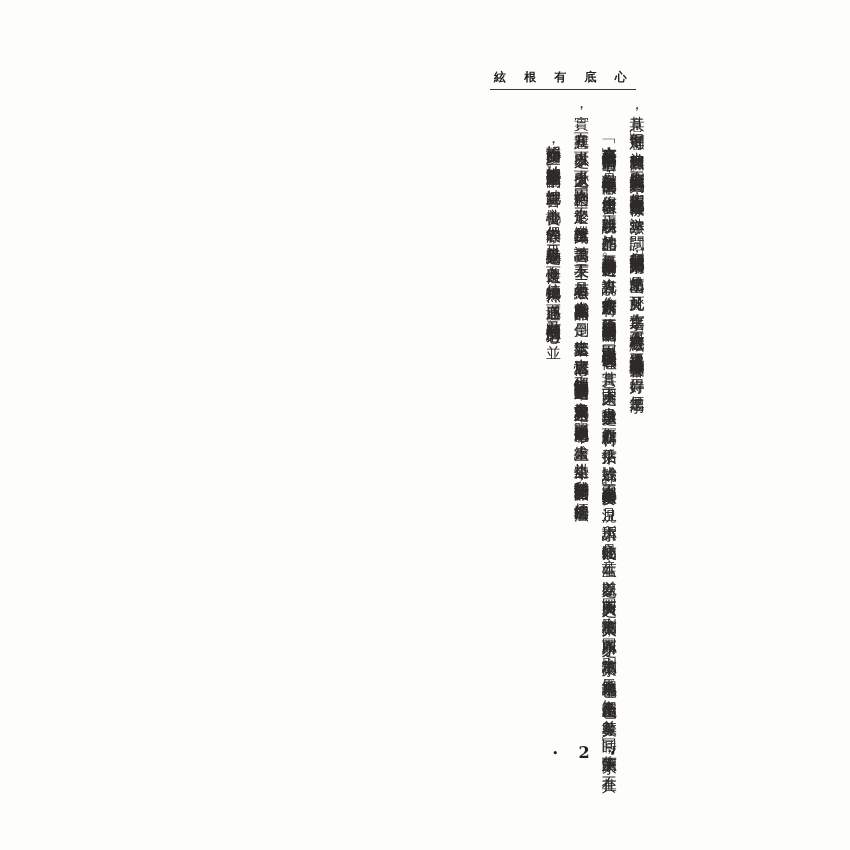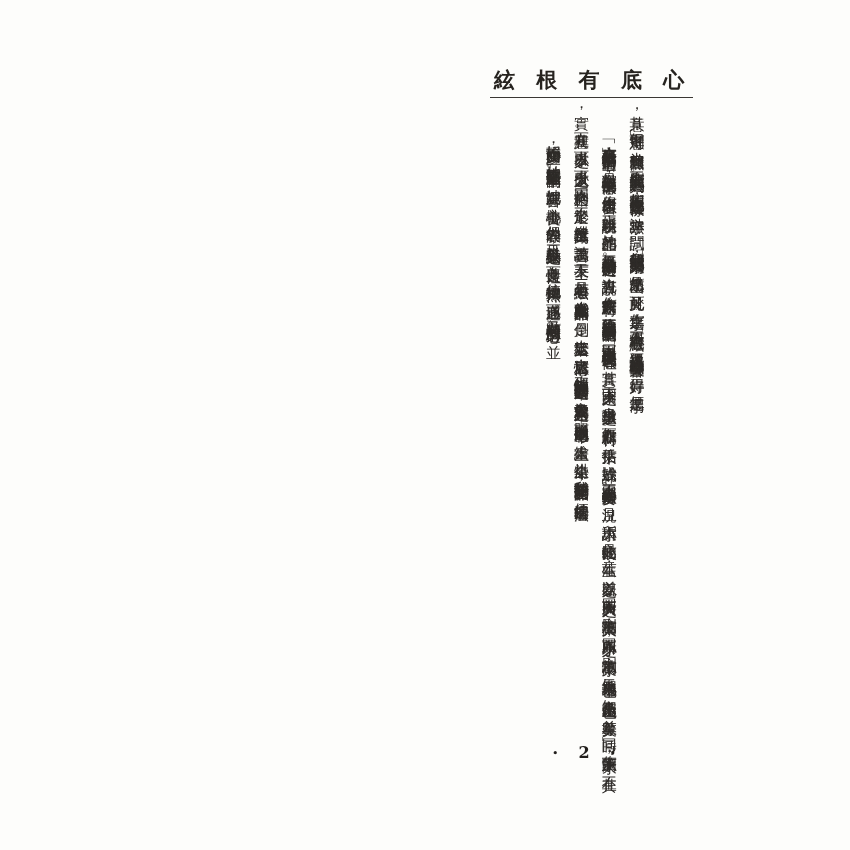--- a/index.html
+++ b/index.html
@@ -18,21 +18,21 @@
     font-family: "DejaVu Serif", "Liberation Serif", serif;
   }
   .running-head {
     position: absolute;
     top: 66px;
     left: 490px;
     color: #26231f;
   }
   .running-head .title {
     display: inline-block;
-    font-size: 21px;
+    font-size: 12px;
     font-weight: 700;
     letter-spacing: 7px;
     padding: 0 2px 3px 4px;
     border-bottom: 1.5px solid #3a3733;
     white-space: nowrap;
   }
   .text-block {
     position: absolute;
     top: 104px;
     left: 216px;

